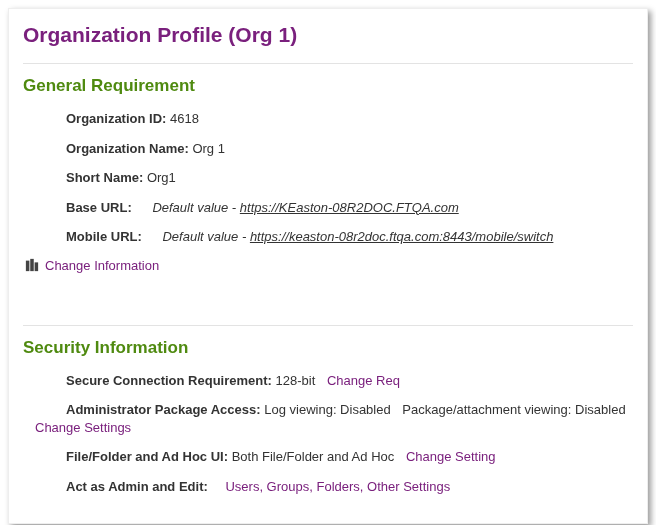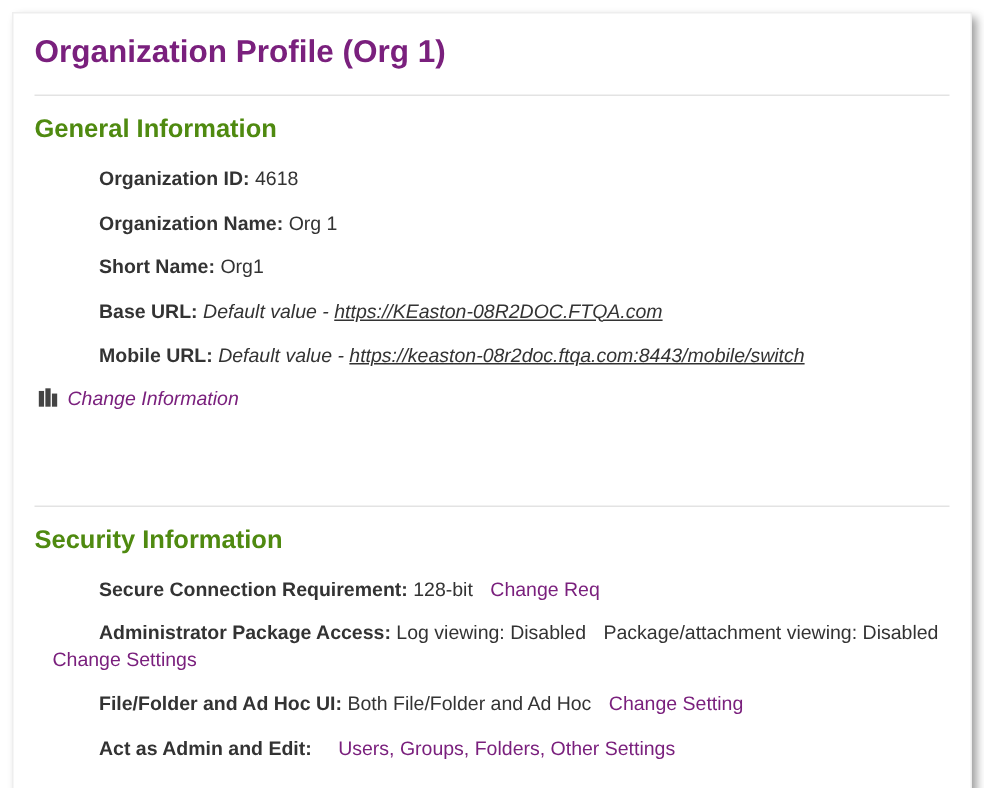--- a/index.html
+++ b/index.html
@@ -42,55 +42,54 @@
       line-height: 1.35;
     }
     .label {
       font-weight: bold;
       color: #333;
       margin-left: 39px;
     }
     .value {
       color: #333;
     }
-    .italic { font-style: italic; }
+    .italic { font-style: italic; margin-left: 17px; }
     .url-link {
       font-style: italic;
       color: #333;
       text-decoration: underline;
     }
     .action-link {
       color: #7a207d;
       text-decoration: none;
       cursor: pointer;
       font-weight: normal;
     }
     .inline-space { margin-left: 8px; text-align: center; }
     .inline-space-wide { margin-left: 14px; }
     .change-info {
-      margin: 6px 0 12px 2px;
+      margin: 6px 0 0 2px;
       display: flex;
       align-items: center;
       gap: 6px;
-      font-style: italic;
     }
     .change-info .action-link { font-size: 13px; }
     .icon-svg { width: 14px; height: 14px; display: block; }
     .spacer-after-general { height: 36px; }
   </style>
 </head>
 <body>
 
 <div class="card">
 
   <div class="page-title">Organization Profile (Org 1)</div>
 
   <hr class="divider">
 
-  <div class="section-heading">General Information</div>
+  <div class="section-heading">General Requirement</div>
 
   <div class="row">
     <span class="label">Organization ID:</span>
     <span class="value">4618</span>
   </div>
 
   <div class="row">
     <span class="label">Organization Name:</span>
     <span class="value">Org 1</span>
   </div>

